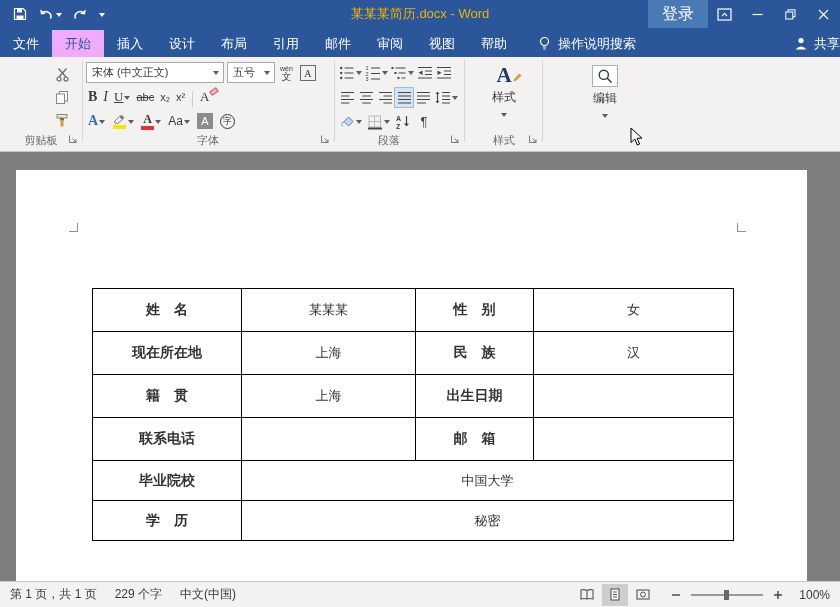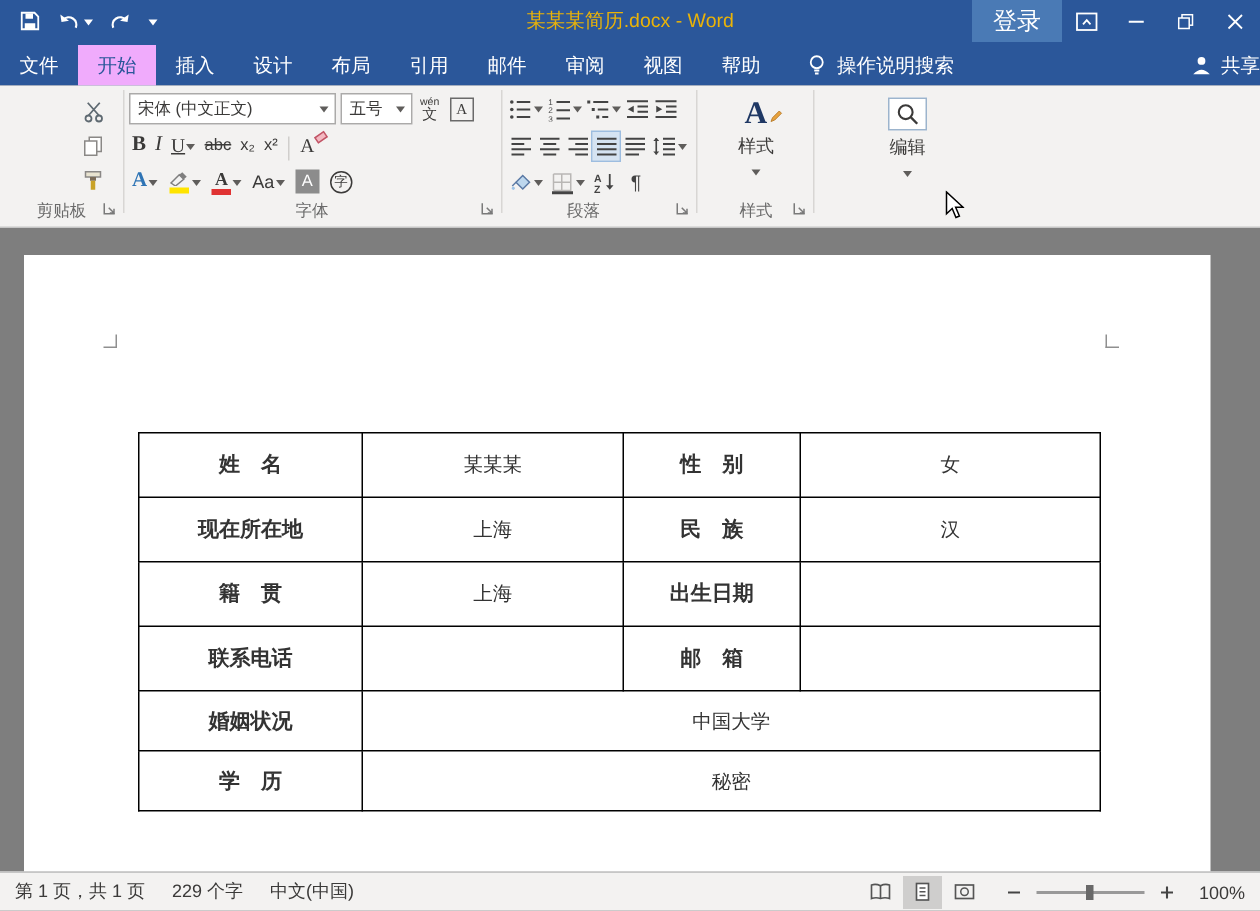--- a/index.html
+++ b/index.html
@@ -482,21 +482,21 @@
           <td class="lbl">出生日期</td>
           <td class="val"></td>
         </tr>
         <tr>
           <td class="lbl">联系电话</td>
           <td class="val"></td>
           <td class="lbl">邮　箱</td>
           <td class="val"></td>
         </tr>
         <tr class="sm">
-          <td class="lbl">婚姻状况</td>
+          <td class="lbl">毕业院校</td>
           <td class="val" colspan="3">中国大学</td>
         </tr>
         <tr class="sm">
           <td class="lbl">学　历</td>
           <td class="val" colspan="3">秘密</td>
         </tr>
       </tbody>
     </table>
   </div>
 </div>

